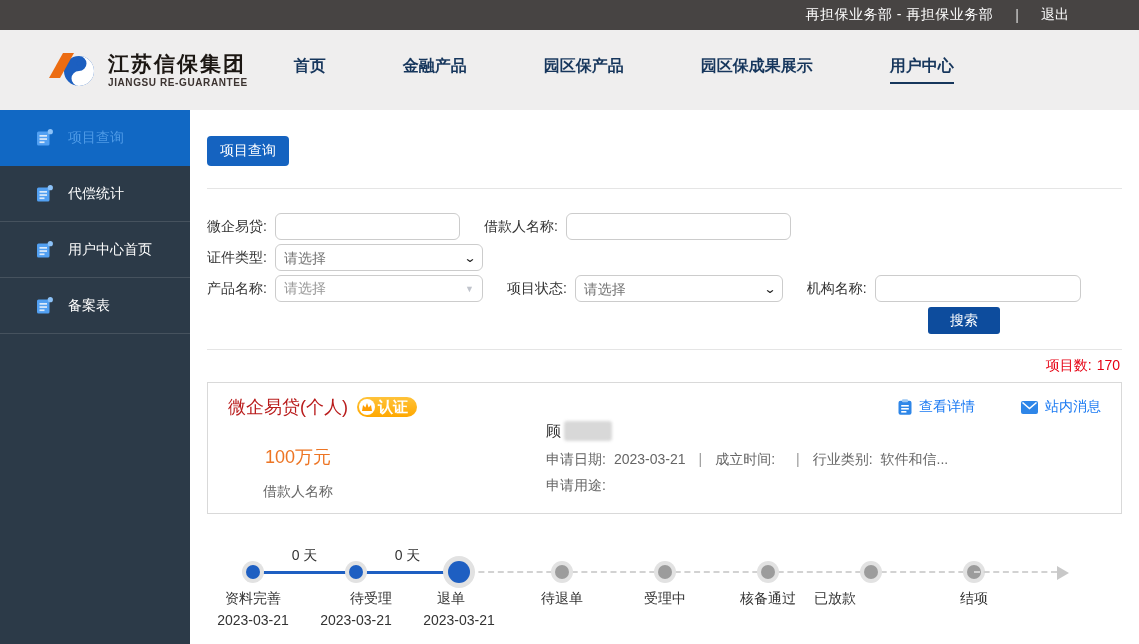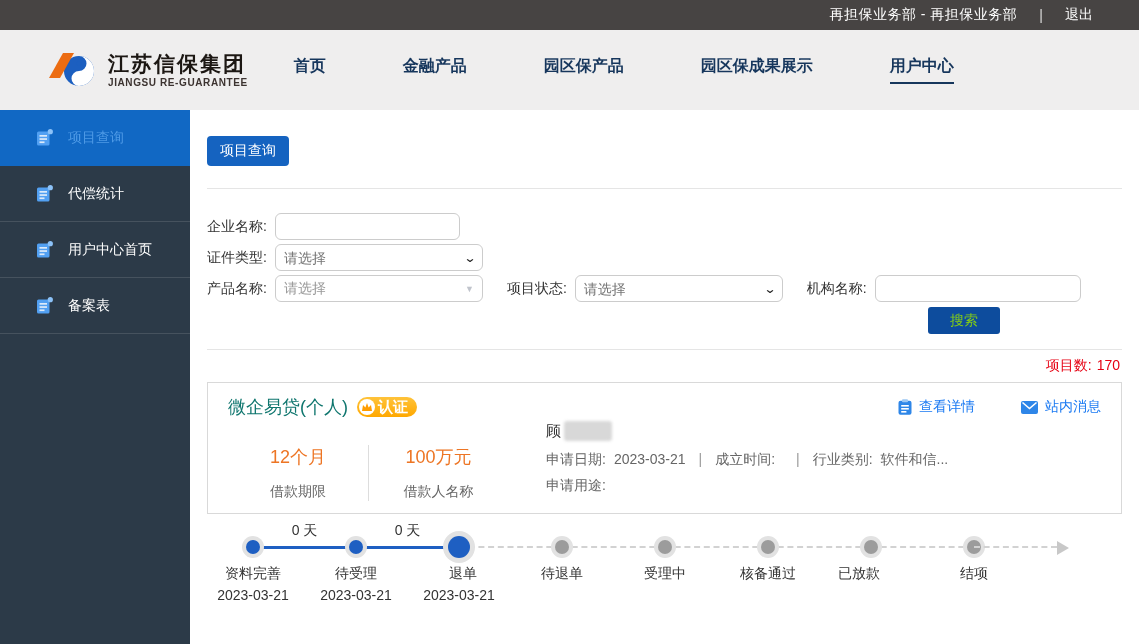--- a/index.html
+++ b/index.html
@@ -1,21 +1,21 @@
 <!DOCTYPE html>
 <html><head>
 <meta charset="utf-8">
 <style>
   * { margin:0; padding:0; box-sizing:border-box; }
   html,body { width:1139px; height:644px; overflow:hidden; background:#fff;
     font-family:"Liberation Sans","DejaVu Sans",sans-serif; }
 
   
   .topbar { height:30px; background:#474443; display:flex; justify-content:flex-end;
-    align-items:center; padding-right:46px; color:#fff; font-size:14px; }
+    align-items:center; padding-right:70px; color:#fff; font-size:14px; }
   .topbar .dept { letter-spacing:.5px; }
   .topbar .tsep { margin:0 22px; color:#ddd; }
   .topbar .logout { color:#fff; text-decoration:none; cursor:pointer; }
 
   
   .header { height:80px; background:#efeeee; display:flex; align-items:center; }
   .logo { display:flex; align-items:center; margin-left:46px; cursor:pointer; }
   .logo-text { margin-left:10px; }
   .logo-title { font-family:"DejaVu Serif","Liberation Serif",serif; font-weight:bold;
     font-size:21px; color:#1c1713; letter-spacing:2px; line-height:1.1; }
@@ -53,32 +53,32 @@
     pointer-events:none; transform:scaleX(1.3); }
   .custom-select { display:inline-flex; align-items:center; justify-content:space-between;
     color:#999; cursor:pointer; }
   .custom-caret { color:#c0c4cc; font-size:9px; margin-left:8px; }
   .ctl-company-name { width:185px; } .ctl-borrower-name { width:225px; }
   .ctl-cert-type { width:208px; } .ctl-cert-no { width:222px; }
   .ctl-product-name { width:208px; } .ctl-project-status { width:208px; }
   .ctl-org-name { width:206px; }
 
   .search-row { display:flex; justify-content:flex-end; padding-right:122px; margin-top:5px; }
-  .search-btn { width:72px; height:27px; background:#0d4c9d; color:#84cc16; font-size:14px;
+  .search-btn { width:72px; height:27px; background:#0d4c9d; color:#ffffff; font-size:14px;
     border:none; border-radius:3px; cursor:pointer; font-family:inherit; }
   .rule2 { margin-top:15px; }
 
   .count-row { text-align:right; font-size:14px; color:#e60012; margin:7px 2px 7px 0; }
   .count-row .cv { margin-left:5px; }
 
   
   .card { border:1px solid #d9d9d9; padding:12px 20px 12px 20px; }
   .card-head { display:flex; justify-content:space-between; align-items:center; }
   .card-title-wrap { display:flex; align-items:center; }
-  .card-title { color:#0f766e; font-size:18px; cursor:pointer; }
+  .card-title { color:#b91c1c; font-size:18px; cursor:pointer; }
   .badge { display:inline-flex; align-items:center; background:linear-gradient(#ffc33a,#ffa800);
     border-radius:10px; height:20px; padding:0 9px 0 2px; margin-left:9px; }
   .badge-crown { width:16px; height:16px; background:#fff; border-radius:50%;
     display:inline-flex; align-items:center; justify-content:center; margin-right:3px; }
   .badge-label { color:#fff; font-size:15px; font-weight:bold; }
   .card-actions { display:flex; gap:46px; }
   .card-action { display:inline-flex; align-items:center; color:#1b7af2; font-size:14px;
     text-decoration:none; cursor:pointer; }
   .card-action .aicon { margin-right:7px; display:inline-flex; }
 
@@ -90,21 +90,21 @@
   .stat-label { color:#666; font-size:14px; margin-top:14px; }
   .details { flex:1; padding-left:38px; }
   .borrower { font-size:15px; color:#333; display:flex; align-items:center; height:24px; }
   .blur-box { display:inline-block; width:48px; height:20px; background:#d8d8d8;
     border-radius:3px; margin-left:3px; filter:blur(1.5px); }
   .detail-row { margin-top:8px; font-size:14px; color:#666; white-space:nowrap; }
   .detail-item .dl { margin-right:8px; }
   .dsep { color:#999; margin:0 13px; }
 
   
-  .timeline { position:relative; height:96px; margin-top:7px; width:900px; }
+  .timeline { position:relative; height:96px; margin-top:32px; width:900px; }
   .tl-dot { position:absolute; border-radius:50%; }
   .tl-dot.done { width:14px; height:14px; background:#1e5fc2; box-shadow:0 0 0 4px #e2e2e2; }
   .tl-dot.current { width:22px; height:22px; background:#1e5fc2; box-shadow:0 0 0 5px #e2e2e2; }
   .tl-dot.pending { width:14px; height:14px; background:#9c9c9c; box-shadow:0 0 0 4px #e2e2e2; }
   .tl-line { position:absolute; }
   .tl-line.solid { height:3px; background:#1e5fc2; top:25px; }
   .tl-line.dashed { border-top:2px dashed #d2d2d2; top:25px; }
   .tl-duration { position:absolute; top:1px; transform:translateX(-50%); font-size:14px; color:#333; }
   .tl-name { position:absolute; top:44px; transform:translateX(-50%); font-size:14px;
     color:#333; white-space:nowrap; }
@@ -201,22 +201,26 @@
 
   <main class="main">
     <div>
       <button class="tag">项目查询</button>
     </div>
     <hr class="rule rule1">
 
     <div id="searchForm">
         <div class="form-row">
           <div class="field">
-            <span class="flabel">企业名称:</span>
+            <span class="flabel">微企易贷:</span>
             <input class="ctl ctl-company-name" type="text" style="">
+          </div>
+          <div class="field">
+            <span class="flabel">借款人名称:</span>
+            <input class="ctl ctl-borrower-name" type="text" style="">
           </div>
         </div>
         <div class="form-row">
           <div class="field">
             <span class="flabel">证件类型:</span>
             <span class="sel-wrap">
               <select class="ctl ctl-cert-type"><option>请选择</option></select>
               <span class="sel-caret">⌄</span>
             </span>
           </div>
@@ -286,24 +290,20 @@
                 </svg>
               </span>
               <span>站内消息</span>
             </a>
           </div>
       </div>
 
       <div class="card-body">
         <div class="stats" id="stats">
             <div class="stat">
-              <div class="stat-value">12个月</div>
-              <div class="stat-label">借款期限</div>
-            </div>
-            <div class="stat">
               <div class="stat-value">100万元</div>
               <div class="stat-label">借款人名称</div>
             </div>
           </div>
         <div class="details">
           <div class="borrower">
             <span>顾</span>
             <span class="blur-box"></span>
           </div>
           <div class="detail-row" id="detailRow1"><span class="detail-item"><span class="dl">申请日期:</span><span class="dv">2023-03-21</span></span><span class="dsep">|</span><span class="detail-item"><span class="dl">成立时间:</span><span class="dv"></span></span><span class="dsep">|</span><span class="detail-item"><span class="dl">行业类别:</span><span class="dv">软件和信...</span></span></div>
@@ -316,38 +316,38 @@
 
     <div class="timeline" id="timeline">
         <div class="tl-line solid" style="left: 46px; width: 103px;"></div>
         <div class="tl-duration" style="left: 97.5px;">0 天</div>
         <div class="tl-dot done" style="left: 39px; top: 19px;"></div>
         <div class="tl-name" style="left: 46px;">资料完善</div>
         <div class="tl-date" style="left: 46px;">2023-03-21</div>
         <div class="tl-line solid" style="left: 149px; width: 103px;"></div>
         <div class="tl-duration" style="left: 200.5px;">0 天</div>
         <div class="tl-dot done" style="left: 142px; top: 19px;"></div>
-        <div class="tl-name" style="left: 149px;">待受理</div>
+        <div class="tl-name" style="left: 164px;">待受理</div>
         <div class="tl-date" style="left: 149px;">2023-03-21</div>
         <div class="tl-line dashed" style="left: 252px; width: 103px;"></div>
         <div class="tl-dot current" style="left: 241px; top: 15px;"></div>
-        <div class="tl-name" style="left: 256px;">退单</div>
+        <div class="tl-name" style="left: 244px;">退单</div>
         <div class="tl-date" style="left: 252px;">2023-03-21</div>
         <div class="tl-line dashed" style="left: 355px; width: 103px;"></div>
         <div class="tl-dot pending" style="left: 348px; top: 19px;"></div>
         <div class="tl-name" style="left: 355px;">待退单</div>
         <div class="tl-line dashed" style="left: 458px; width: 103px;"></div>
         <div class="tl-dot pending" style="left: 451px; top: 19px;"></div>
         <div class="tl-name" style="left: 458px;">受理中</div>
         <div class="tl-line dashed" style="left: 561px; width: 103px;"></div>
         <div class="tl-dot pending" style="left: 554px; top: 19px;"></div>
         <div class="tl-name" style="left: 561px;">核备通过</div>
         <div class="tl-line dashed" style="left: 664px; width: 103px;"></div>
         <div class="tl-dot pending" style="left: 657px; top: 19px;"></div>
-        <div class="tl-name" style="left: 652px;">已放款</div>
+        <div class="tl-name" style="left: 628px;">已放款</div>
         <div class="tl-dot pending" style="left: 760px; top: 19px;"></div>
         <div class="tl-name" style="left: 767px;">结项</div>
         <div class="tl-line dashed" style="left: 767px; width: 83px;"></div>
         <div class="tl-arrow" style="left: 850px;"></div>
       </div>
 
   </main>
 </div>
 
 </body></html>

